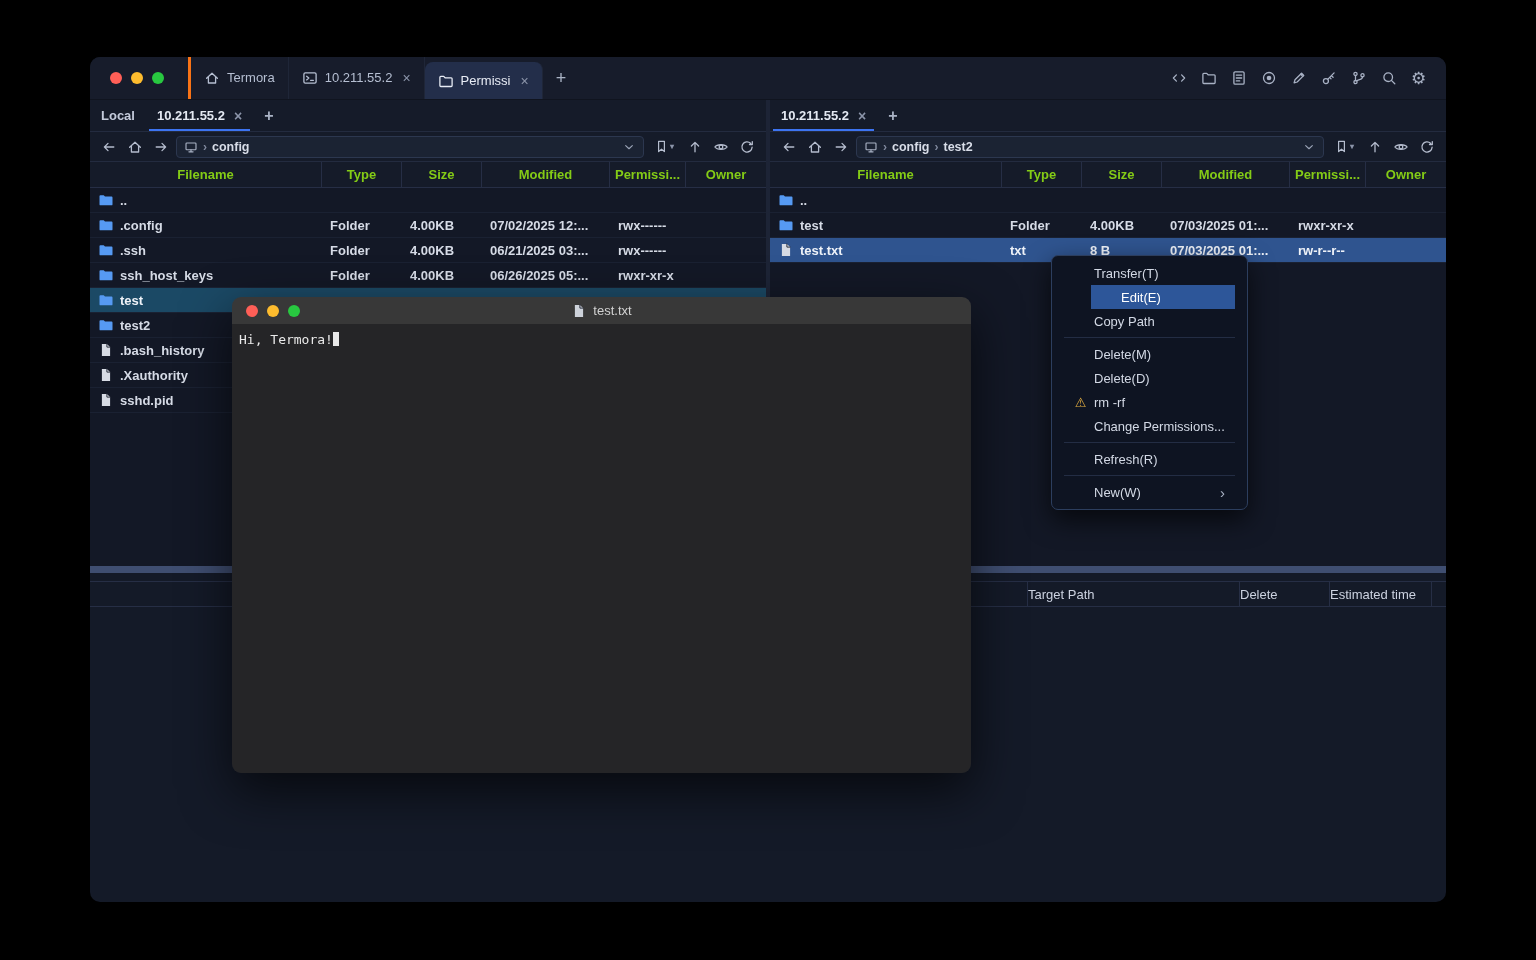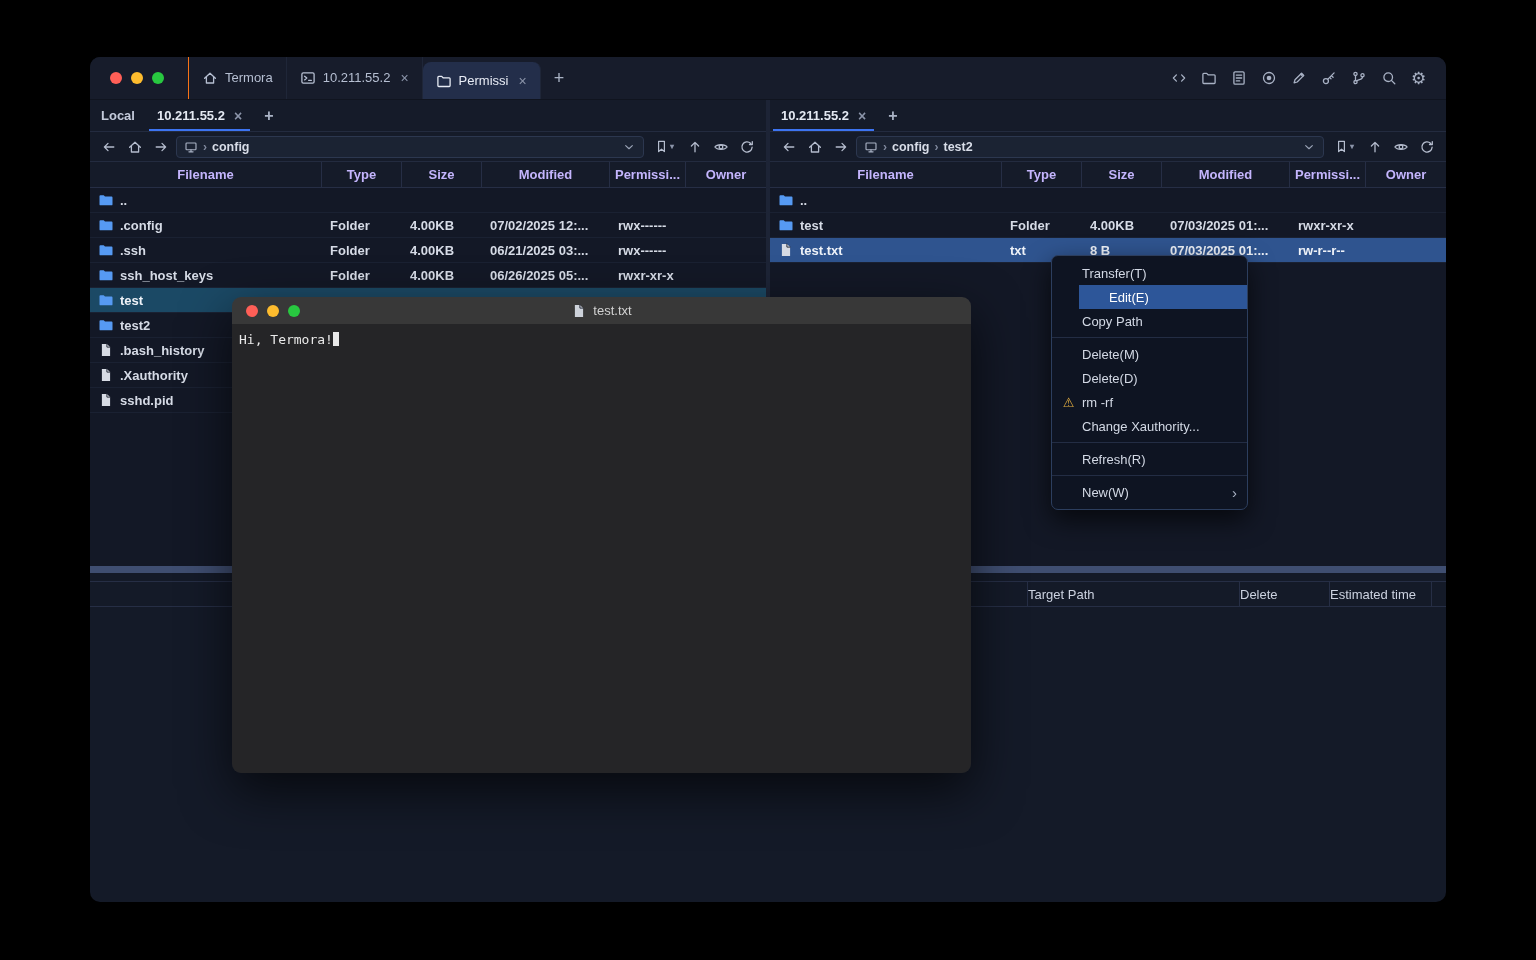--- a/index.html
+++ b/index.html
@@ -9,21 +9,21 @@
   
   .window { position:absolute; left:90px; top:57px; width:1356px; height:845px;
             background:var(--window-bg,#141a28); border-radius:10px; overflow:hidden;
             box-shadow:0 20px 60px rgba(0,0,0,.7); display:flex; flex-direction:column; }
   .titlebar { flex:0 0 43px; height:43px; background:#171c2b; display:flex; align-items:stretch; border-bottom:1px solid #10141f; }
   .traffic { display:flex; gap:9px; align-items:center; padding:0 16px 0 20px; }
   .tl { width:12px; height:12px; border-radius:50%; }
   .red{background:#ff5f57}.yellow{background:#febc2e}.green{background:#28c840}
   .wtabs { display:flex; align-items:flex-end; margin-left:8px; }
   .wtab { height:43px; display:flex; align-items:center; gap:7px; padding:0 13px; font-size:13px; color:#b6bfd2; border-right:1px solid #1f2638; }
-  .wtab:first-child { border-left:1px solid #f97316;text-align:center; }
+  .wtab:first-child { border-left:3px solid #f97316;text-align:center; }
   .wtab.active { height:37px; background:#232e4a; color:#e8ecf5; border-radius:8px 8px 0 0; border-right:1px solid #1f2638; }
   .tclose { margin-left:3px; color:#8b94a9; font-size:14px; line-height:1; }
   .newtab { display:flex; align-items:center; padding:0 13px; font-size:18px; color:#aab3c5; }
   .tb-spacer { flex:1; }
   .toolbar { display:flex; gap:7px; align-items:center; padding-right:16px; }
   .toolbtn { width:23px; height:23px; display:flex; align-items:center; justify-content:center; color:#a8b1c4; }
   .gearglyph { font-size:17px; line-height:1; }
 
   
   .main { flex:1; display:flex; flex-direction:column; }
@@ -38,21 +38,21 @@
   .navbar { flex:0 0 30px; display:flex; align-items:center; gap:4px; padding:0 8px; border-bottom:1px solid #232b3f; background:#151b29; }
   .navbtn { width:22px; height:22px; display:flex; align-items:center; justify-content:center; color:#b4bccd; flex:0 0 auto; }
   .navbtn.bookmark { width:32px; gap:1px; }
   .mini { font-size:8px; color:#8b94a9; }
   .pathfield { flex:1; min-width:0; height:22px; background:#1b2333; border:1px solid #2c374f; border-radius:4px;
                display:flex; align-items:center; gap:5px; padding:0 7px; font-size:12.5px; color:#d8dde8; }
   .crumb-sep { color:#7f889d; font-size:12px; }
   .pathfield .spacer { flex:1; }
   .chev { color:#9aa3b6; display:flex; align-items:center; }
 
-  .thead { flex:0 0 26px; display:flex; align-items:stretch; font-size:13px; color:#c4b5fd; border-bottom:1px solid #262e45; background:#151b29; }
+  .thead { flex:0 0 26px; display:flex; align-items:stretch; font-size:13px; color:#84cc16; border-bottom:1px solid #262e45; background:#151b29; }
   .hcell { display:flex; align-items:center; justify-content:center; border-right:1px solid #262e45; }
   .hcell:last-child { border-right:none; }
   .c-name{width:232px}.c-type{width:80px}.c-size{width:80px}.c-mod{width:128px}.c-perm{width:76px}.c-owner{flex:1}
   .tbody { flex:1; overflow:hidden; }
   .trow { height:25px; display:flex; align-items:stretch; font-size:13px; color:#d6dbe6; border-bottom:1px solid #1a2132; }
   .cell { display:flex; align-items:center; padding:0 8px; overflow:hidden; white-space:nowrap; }
   .cell.c-name { gap:6px; }
   .pane.left .trow.sel { background:var(--selection-teal,#1b4965); color:#eef2f8; }
   .pane.right .trow.sel { background:var(--selection-blue,#2f548f); color:#eef2f8; }
   .hscroll { flex:0 0 7px; background:#3f4e71; }
@@ -61,21 +61,21 @@
   .tq-gap { height:8px; }
   .tqhead { height:26px; display:flex; align-items:stretch; font-size:13px; color:#ccd2e0;
             border-top:1px solid #262e45; border-bottom:1px solid #262e45; }
   .tqcell { display:flex; align-items:center; justify-content:flex-start; border-right:1px solid #262e45; }
   .tq-spacer { width:938px; }
   .tq-rest { flex:1; }
   .tqbody { flex:1; }
 
   
   .cmenu { position:absolute; left:1051px; top:255px; width:197px; background:#0e1422;
-           border:1px solid #2c3e5e; border-radius:7px; padding:5px 0; z-index:60;
+           border:1px solid #2c3e5e; border-radius:7px; padding:5px 12px; z-index:60;
            box-shadow:0 10px 26px rgba(0,0,0,.65); font-size:13px; color:#d3d9e5; }
   .mitem { height:24px; display:flex; align-items:center; padding:0 10px 0 30px; position:relative; }
   .mitem.sel { background:var(--menu-selection,#2d5699); color:#fff;margin-left:27px; }
   .micon { position:absolute; left:8px; width:17px; text-align:center; color:var(--warning,#e7b041); font-size:13px; }
   .msub { margin-left:auto; color:#aab3c5; font-size:15px; line-height:1; }
   .msep { height:1px; background:#232d44; margin:4px 0; }
 
   
   .editor { position:absolute; left:232px; top:297px; width:739px; height:476px; border-radius:9px; z-index:50;
             overflow:hidden; box-shadow:0 18px 50px rgba(0,0,0,.65); display:flex; flex-direction:column; }
@@ -612,21 +612,21 @@
         <span>Delete(M)</span>
       </div>
       <div class="mitem">
         <span>Delete(D)</span>
       </div>
       <div class="mitem">
         <span class="micon">⚠</span>
         <span>rm -rf</span>
       </div>
       <div class="mitem">
-        <span>Change Xauthority...</span>
+        <span>Change Permissions...</span>
       </div>
       <div class="msep"></div>
       <div class="mitem">
         <span>Refresh(R)</span>
       </div>
       <div class="msep"></div>
       <div class="mitem">
         <span>New(W)</span>
         <span class="msub">›</span>
       </div>

